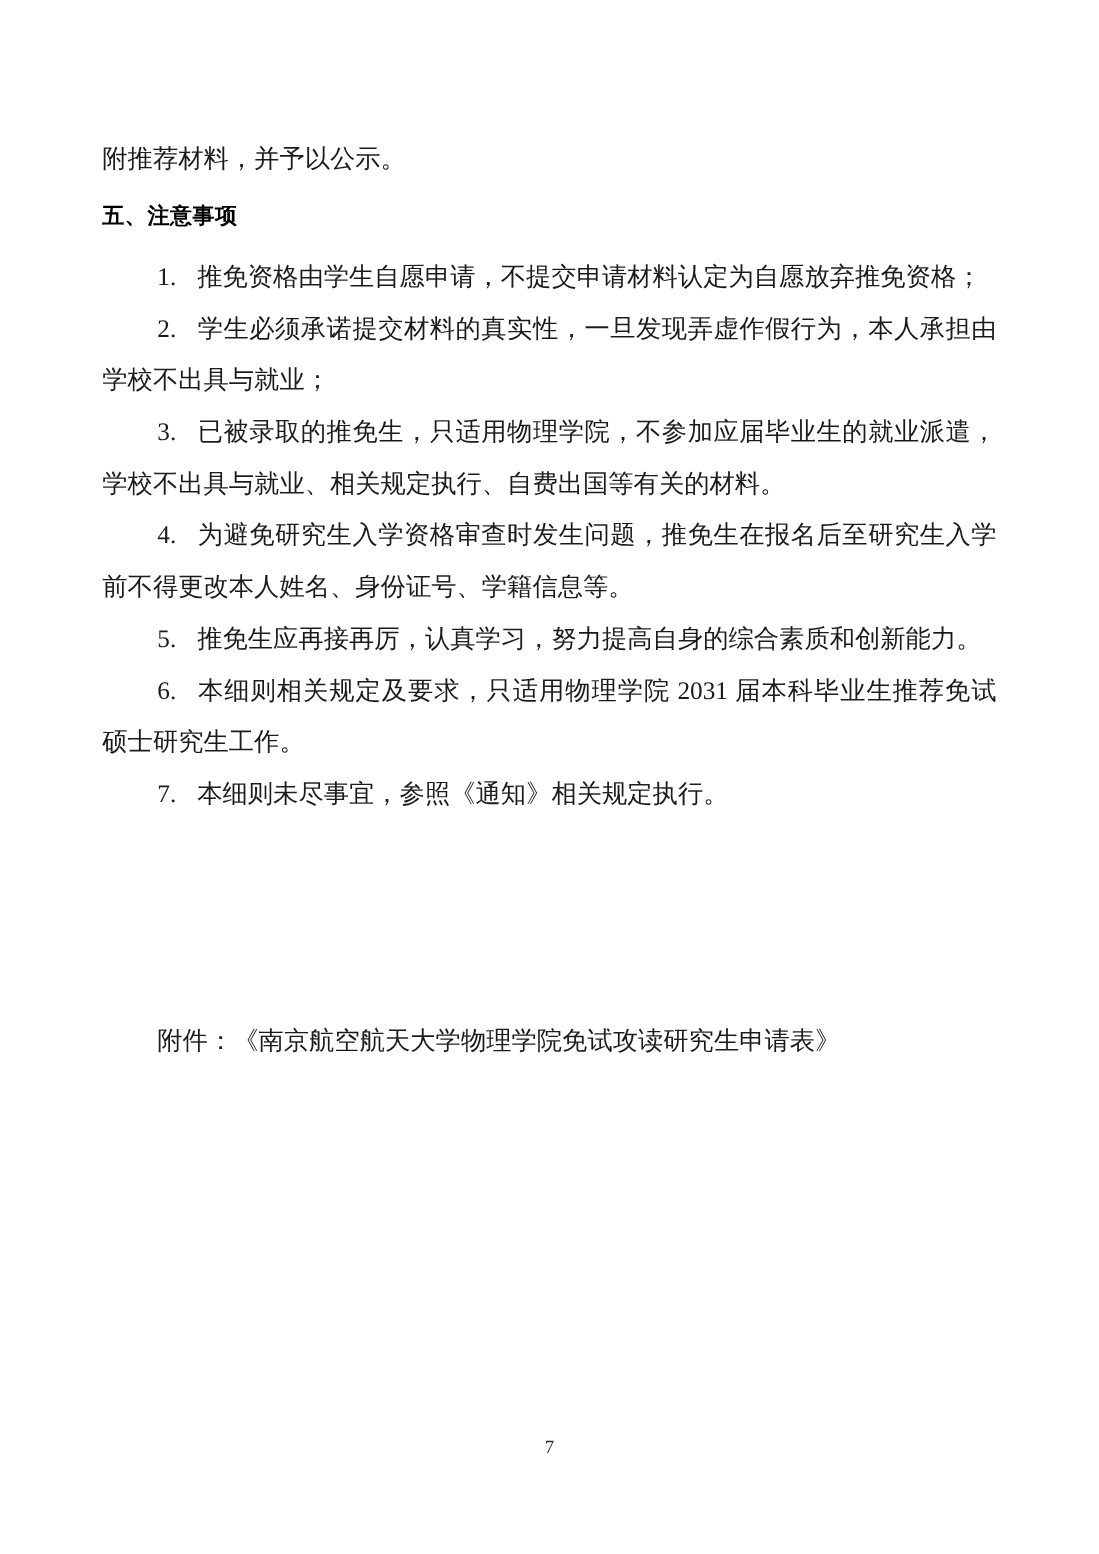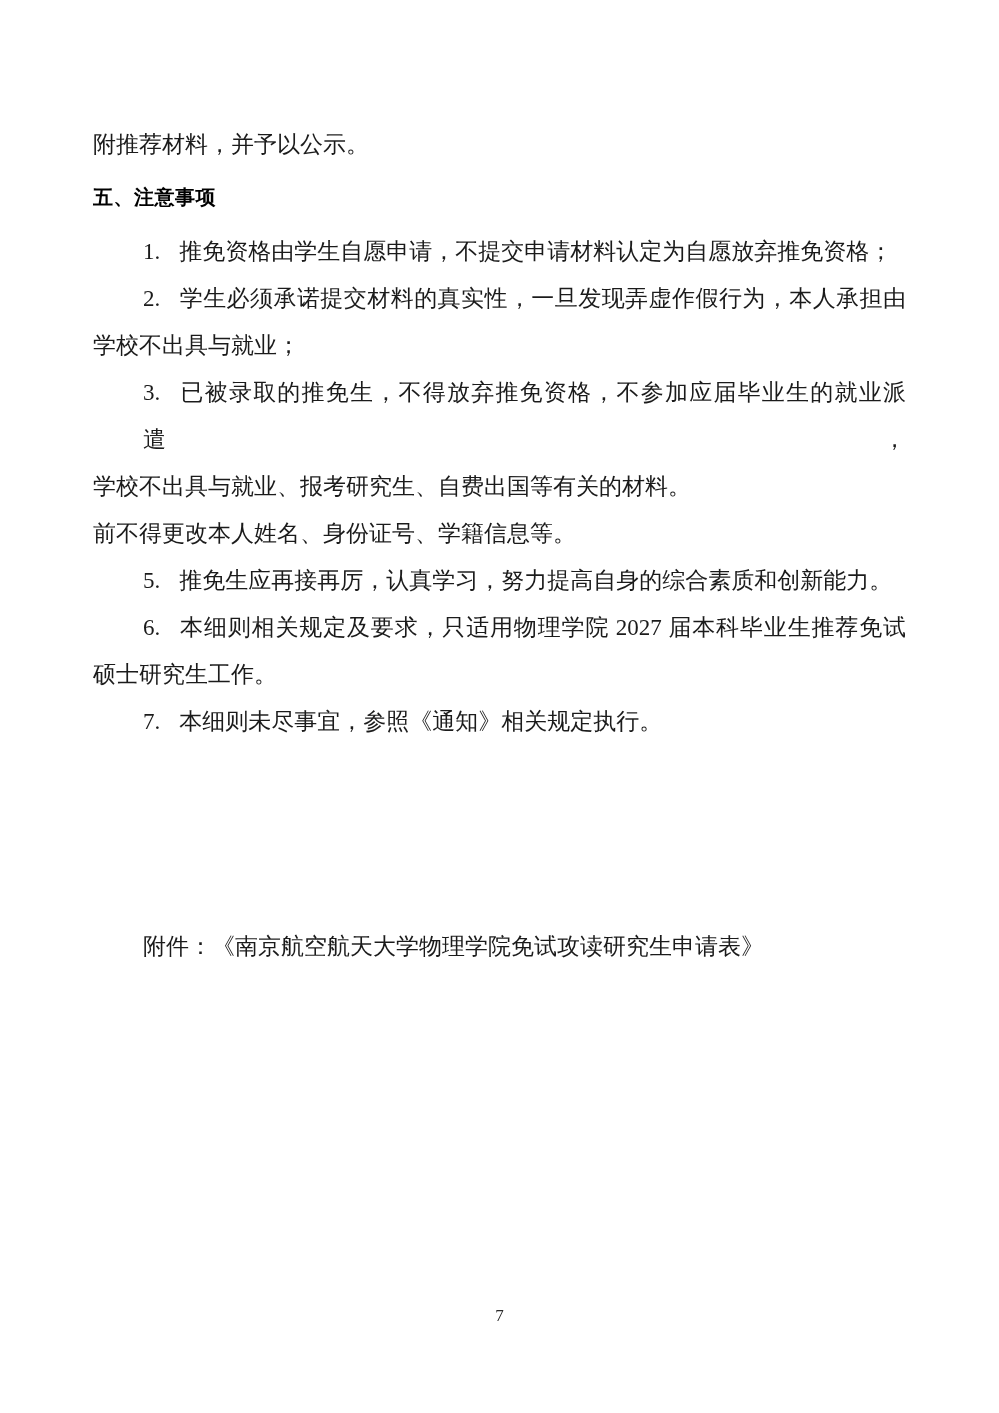--- a/index.html
+++ b/index.html
@@ -72,24 +72,25 @@
 <body>
 
 <div class="page">
   <div class="content">
     <p class="body-line">附推荐材料，并予以公示。</p>
     <h2 class="heading">五、注意事项</h2>
     <div class="notes-list" id="notes-list">
         <div class="line first"><span class="num">1.</span><span>推免资格由学生自愿申请，不提交申请材料认定为自愿放弃推免资格；</span></div>
         <div class="line fill first"><span class="num">2.</span><span>学生必须承诺提交材料的真实性，一旦发现弄虚作假行为，本人承担由</span></div>
         <div class="line">学校不出具与就业；</div>
-        <div class="line fill first"><span class="num">3.</span><span>已被录取的推免生，不得放弃推免资格，不参加应届毕业生的就业派遣，</span></div>
-        <div class="line">学校不出具与就业、报考研究生、自费出国等有关的材料。</div>
+        <div class="line fill first"><span class="num">3.</span><span>已被录取的推免生，只适用物理学院，不参加应届毕业生的就业派遣，</span></div>
+        <div class="line">学校不出具与就业、相关规定执行、自费出国等有关的材料。</div>
+        <div class="line fill first"><span class="num">4.</span><span>为避免研究生入学资格审查时发生问题，推免生在报名后至研究生入学</span></div>
         <div class="line">前不得更改本人姓名、身份证号、学籍信息等。</div>
         <div class="line first"><span class="num">5.</span><span>推免生应再接再厉，认真学习，努力提高自身的综合素质和创新能力。</span></div>
-        <div class="line fill first"><span class="num">6.</span><span>本细则相关规定及要求，只适用物理学院 2027 届本科毕业生推荐免试</span></div>
+        <div class="line fill first"><span class="num">6.</span><span>本细则相关规定及要求，只适用物理学院 2031 届本科毕业生推荐免试</span></div>
         <div class="line">硕士研究生工作。</div>
         <div class="line first"><span class="num">7.</span><span>本细则未尽事宜，参照《通知》相关规定执行。</span></div>
       </div>
     <p class="attachment">附件：《南京航空航天大学物理学院免试攻读研究生申请表》</p>
   </div>
   <div class="page-number">7</div>
 </div>
 
 </body></html>

